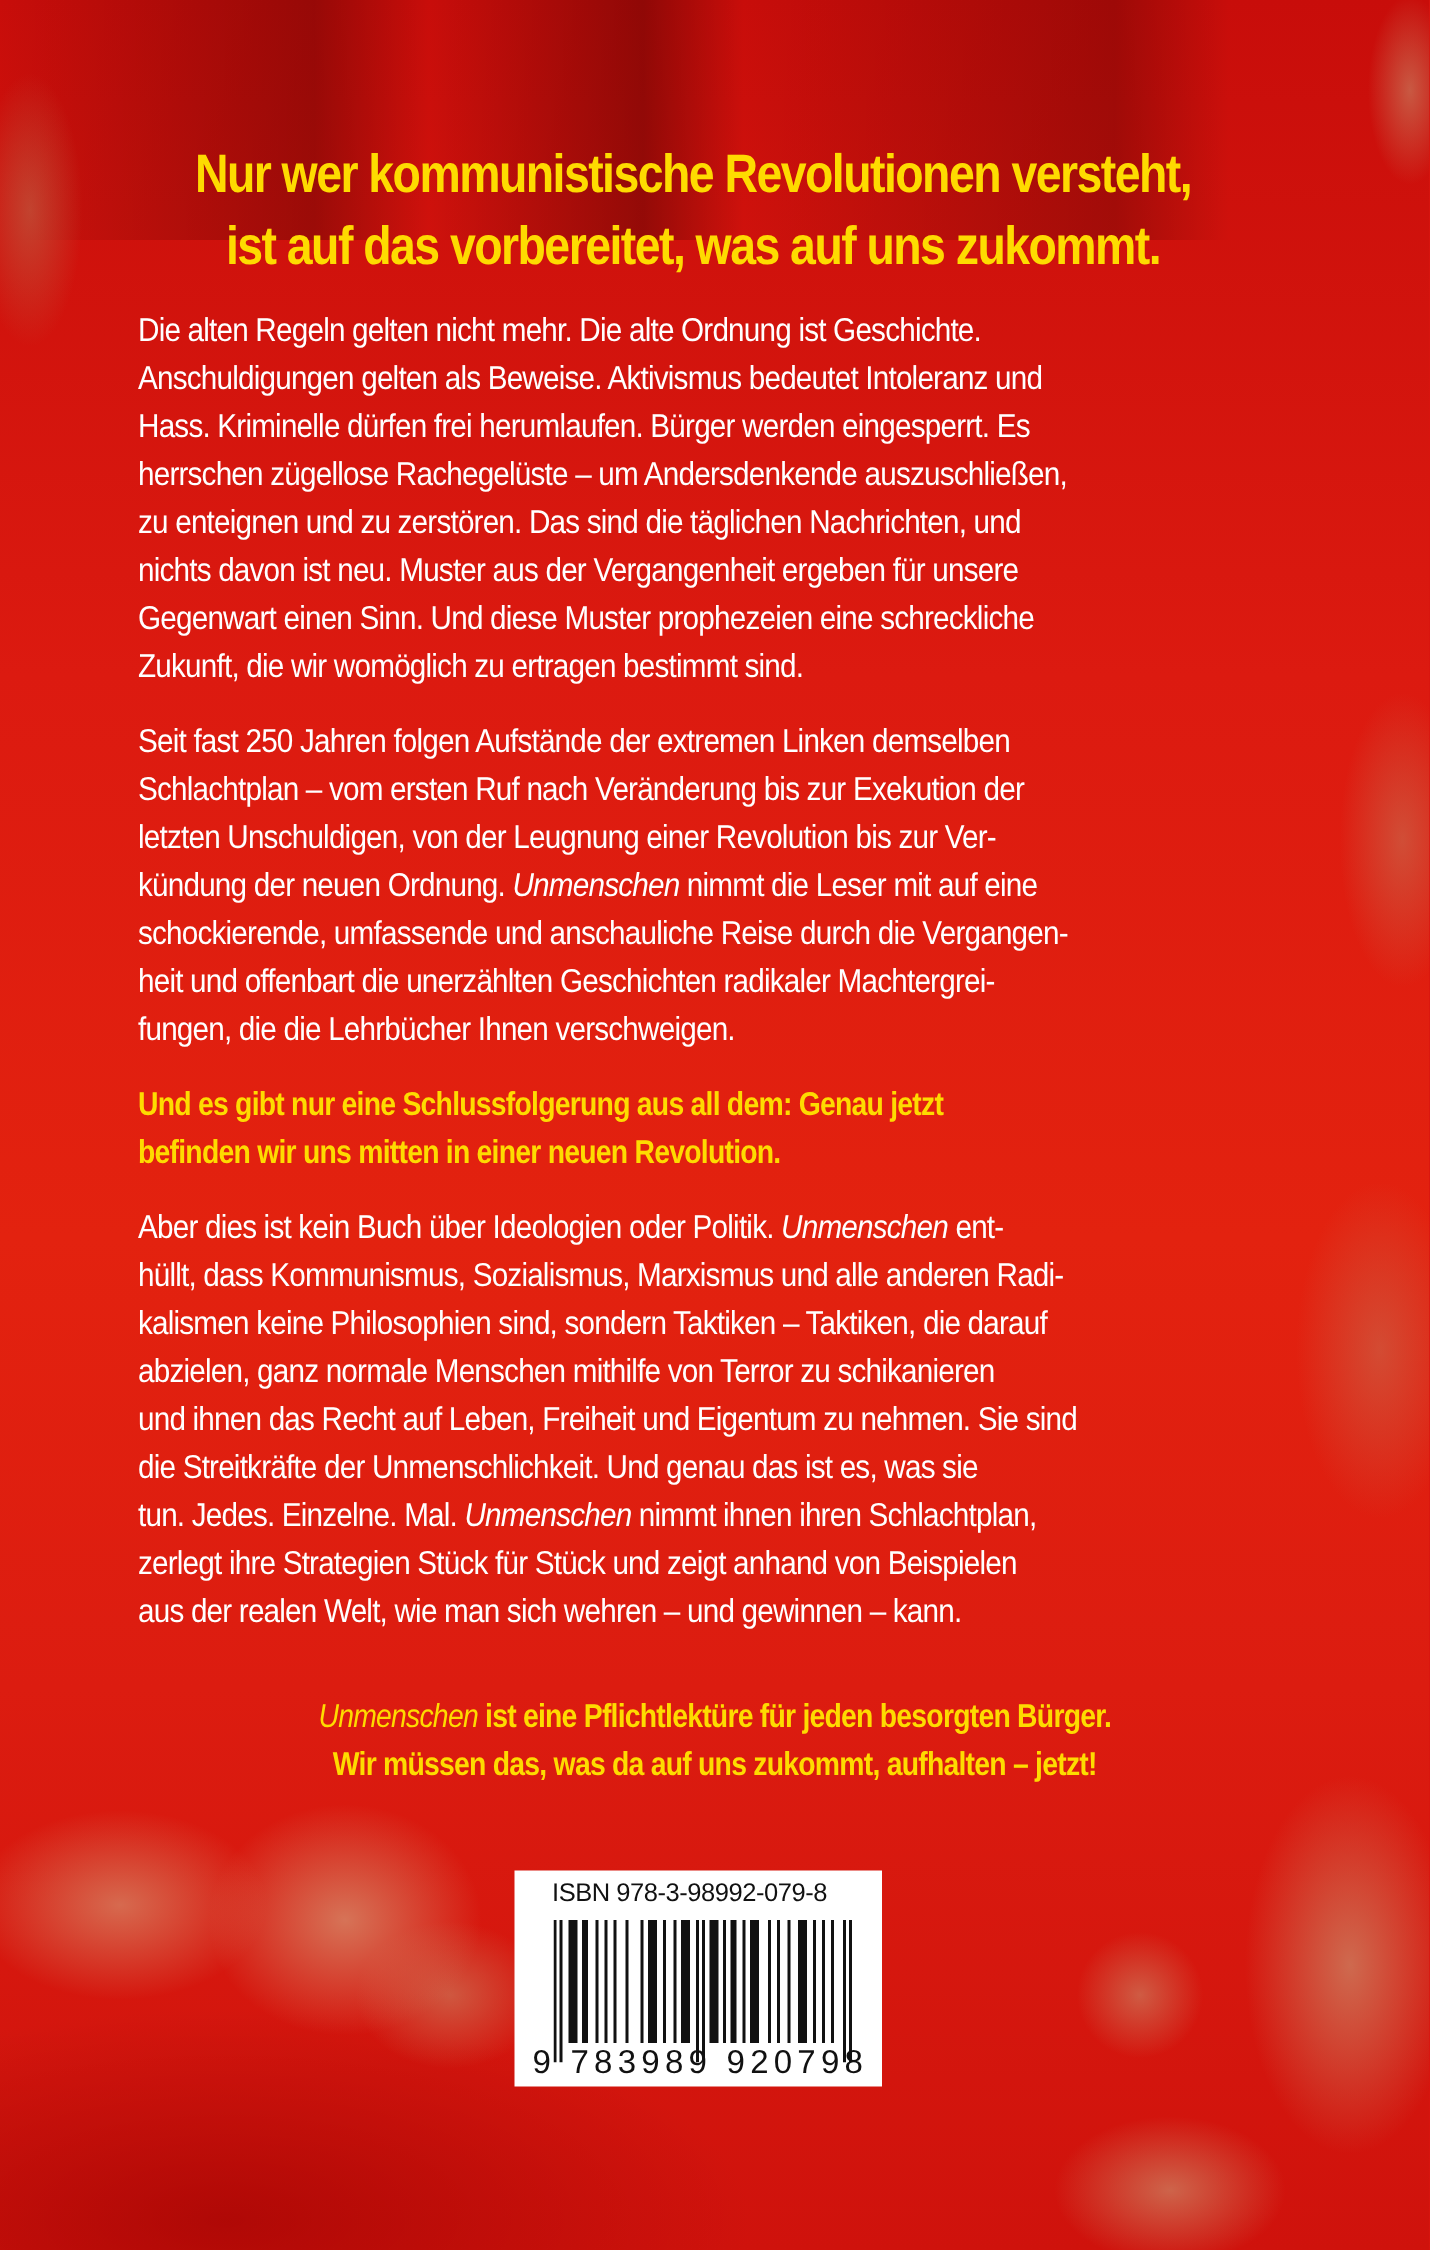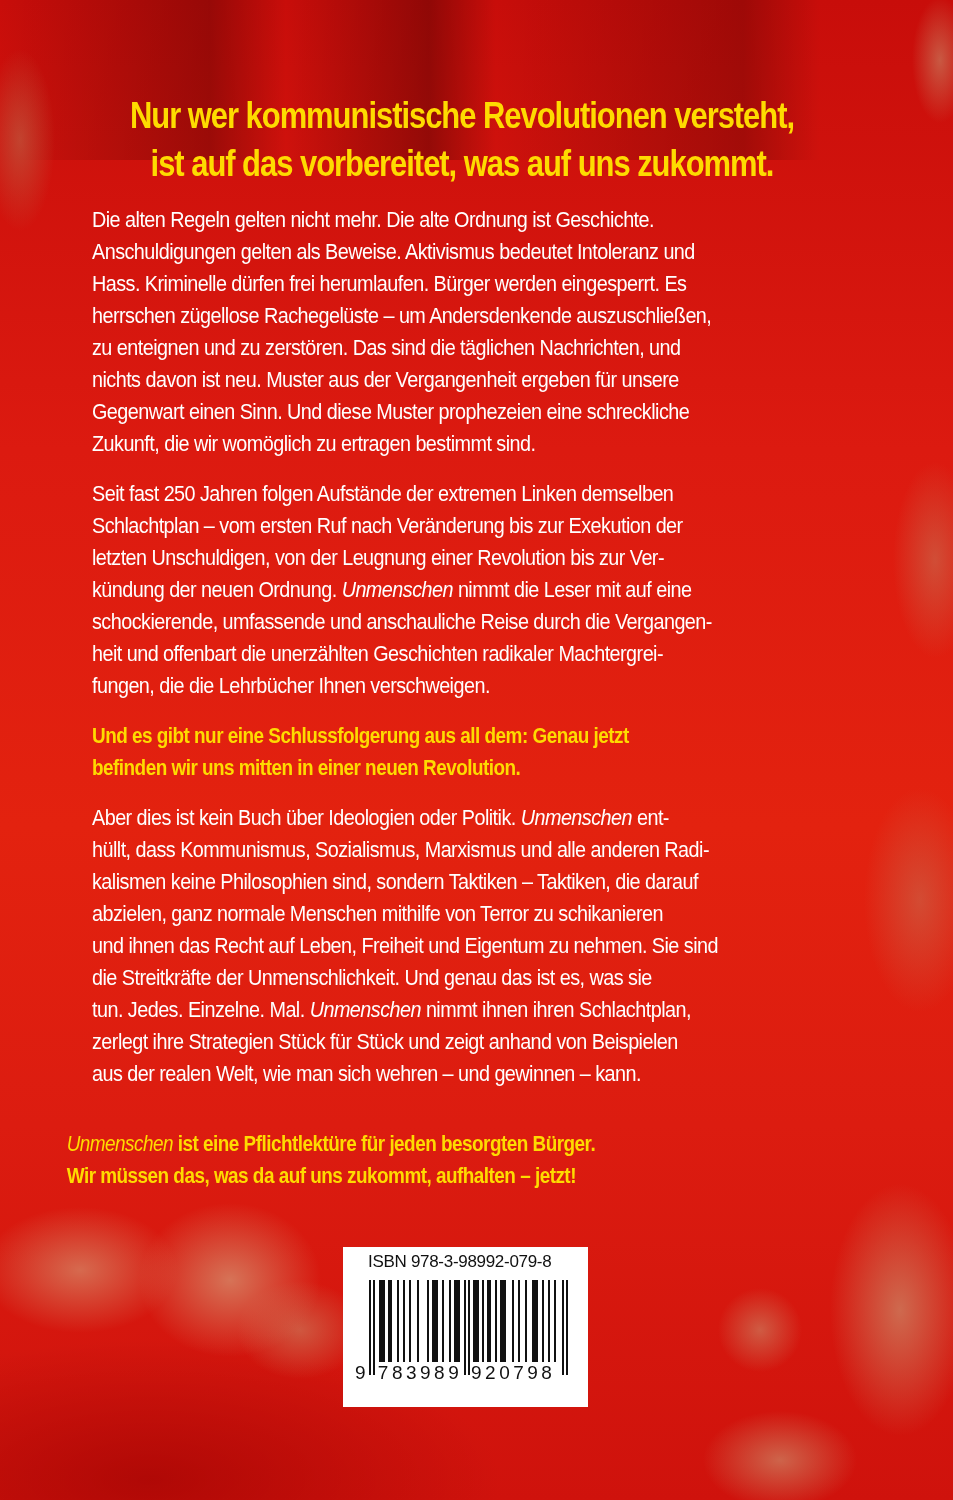--- a/index.html
+++ b/index.html
@@ -72,55 +72,55 @@
       transform-origin: left top;
       width: 860px;
       white-space: nowrap;
     }
     .yellow .line { display: block; }
     .closing {
       color: #fedb00;
       font-weight: bold;
       font-size: 22px;
       line-height: 32px;
-      text-align: left;
+      text-align: center;
       letter-spacing: -0.6px;
       white-space: nowrap;
       position: absolute;
       left: 0; width: 953px;
       top: 1128px;
     }
     .closing .line { display: block; transform: scaleX(0.86); }
     .closing em { font-style: italic; font-weight: normal; }
     .barcode-box {
       position: absolute;
       left: 343px;
       top: 1247px;
       width: 245px;
-      height: 160px;
+      height: 144px;
       background: #ffffff;
     }
     .isbn-text {
       position: absolute;
       left: 25px; top: 5px;
       font-size: 17px;
       color: #111;
       letter-spacing: -0.3px;
       white-space: nowrap;
     }
     .bars {
       position: absolute;
       left: 26px; top: 33px;
       width: 200px; height: 95px;
     }
     .ean-digits {
       position: absolute;
       left: 12px; top: 115px;
       width: 230px;
-      font-size: 19px;
+      font-size: 22px;
       color: #111;
       letter-spacing: 3.5px;
       white-space: nowrap;
     }
   </style>
 </head>
 <body>
 
 <div class="bg"></div>
 

